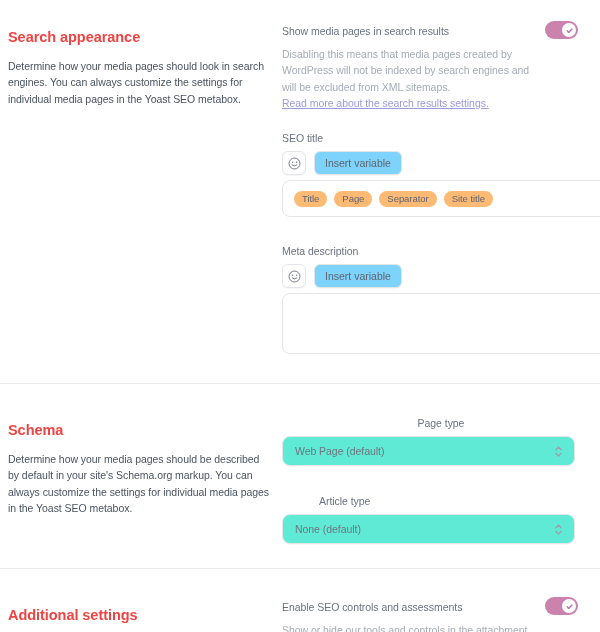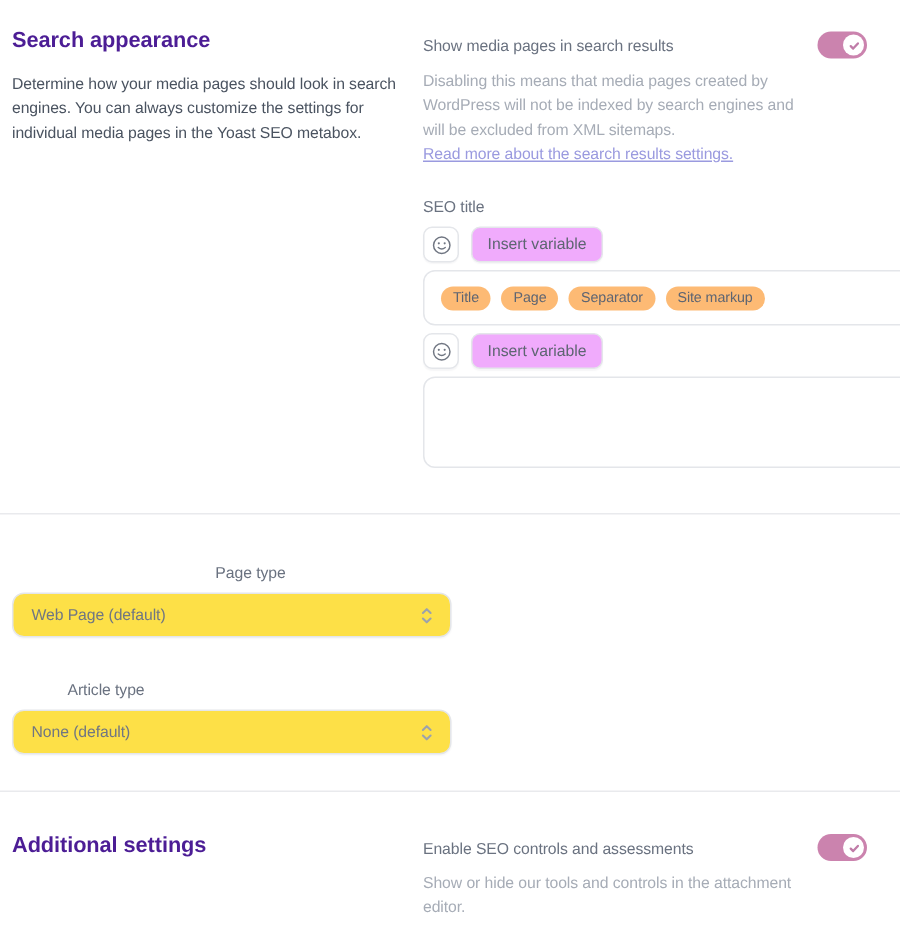--- a/index.html
+++ b/index.html
@@ -25,23 +25,23 @@
     background: #e9eaed;
     width: 600px;
   }
   .divider-1 { margin-top: 25px; }
   .divider-2 { margin-top: 24px; }
 
   .left-col { padding-right: 10px; }
   .left-col h2 {
     font-size: 14.5px;
     font-weight: 700;
-    color: #4c1d95;
+    color: #ef4444;
     line-height: 18px;
-    margin-top: 2px;
+    margin-top: 12px;
   }
   .left-col p {
     margin-top: 12px;
     font-size: 10.5px;
     line-height: 16.3px;
     color: #4a5360;
     width: 262px;
   }
 
   .right-col { width: 318px; }
@@ -123,21 +123,21 @@
     display: flex;
     align-items: center;
     justify-content: center;
     cursor: pointer;
   }
   .text-btn {
     height: 24px;
     padding: 0 10px;
     border: 1px solid #e4e6ea;
     border-radius: 6px;
-    background: #f0abfc;
+    background: #7dd3fc;
     box-shadow: 0 1px 1px rgba(20,30,50,0.04);
     display: flex;
     align-items: center;
     font-size: 10.5px;
     font-weight: 500;
     color: #5e6572;
     cursor: pointer;
   }
 
   .tag-input {
@@ -180,21 +180,21 @@
     color: #4a5360;
     padding: 7px 10px;
   }
 
   .select-box {
     margin-top: 5px;
     width: 293px;
     height: 30px;
     border: 1px solid #e4e6ea;
     border-radius: 8px;
-    background: #fde047;
+    background: #5eead4;
     box-shadow: 0 1px 1px rgba(20,30,50,0.03);
     display: flex;
     align-items: center;
     justify-content: space-between;
     padding: 0 10px 0 12px;
     cursor: pointer;
   }
   .select-value {
     font-size: 10.5px;
     color: #707682;
@@ -243,42 +243,47 @@
             <circle cx="12.6" cy="8.3" r="0.95" fill="#707682"></circle>
             <path d="M6.9 12 Q10 14.6 13.1 12" fill="none" stroke="#707682" stroke-width="1.3" stroke-linecap="round"></path>
           </svg>
         </button>
         <button class="text-btn">Insert variable</button>
       </div>
       <div class="tag-input">
         <span class="pill">Title</span>
         <span class="pill">Page</span>
         <span class="pill">Separator</span>
-        <span class="pill">Site markup</span>
-      </div>
-
+        <span class="pill">Site title</span>
+      </div>
+
+      <div class="field-label label-meta-desc">Meta description</div>
       <div class="btn-row">
         <button class="icon-btn">
           <svg width="15" height="15" viewBox="0 0 20 20">
             <circle cx="10" cy="10" r="7.3" fill="none" stroke="#707682" stroke-width="1.3"></circle>
             <circle cx="7.4" cy="8.3" r="0.95" fill="#707682"></circle>
             <circle cx="12.6" cy="8.3" r="0.95" fill="#707682"></circle>
             <path d="M6.9 12 Q10 14.6 13.1 12" fill="none" stroke="#707682" stroke-width="1.3" stroke-linecap="round"></path>
           </svg>
         </button>
         <button class="text-btn">Insert variable</button>
       </div>
       <textarea class="textarea" aria-label="Meta description" style=""></textarea>
 
     </div>
   </div>
 
   <div class="divider divider-1"></div>
 
   <div class="section section-2">
+    <div class="left-col">
+      <h2>Schema</h2>
+      <p>Determine how your media pages should be described by default in your site's Schema.org markup. You can always customize the settings for individual media pages in the Yoast SEO metabox.</p>
+    </div>
 
     <div class="right-col">
       <div class="field-label label-page-type">Page type</div>
       <div class="select-box" role="combobox">
         <span class="select-value">Web Page (default)</span>
         <svg width="11" height="15" viewBox="0 0 12 16">
           <path d="M3.2 6 L6 3.2 L8.8 6" fill="none" stroke="#9ca2ac" stroke-width="1.5" stroke-linecap="round" stroke-linejoin="round"></path>
           <path d="M3.2 10 L6 12.8 L8.8 10" fill="none" stroke="#9ca2ac" stroke-width="1.5" stroke-linecap="round" stroke-linejoin="round"></path>
         </svg>
       </div>

